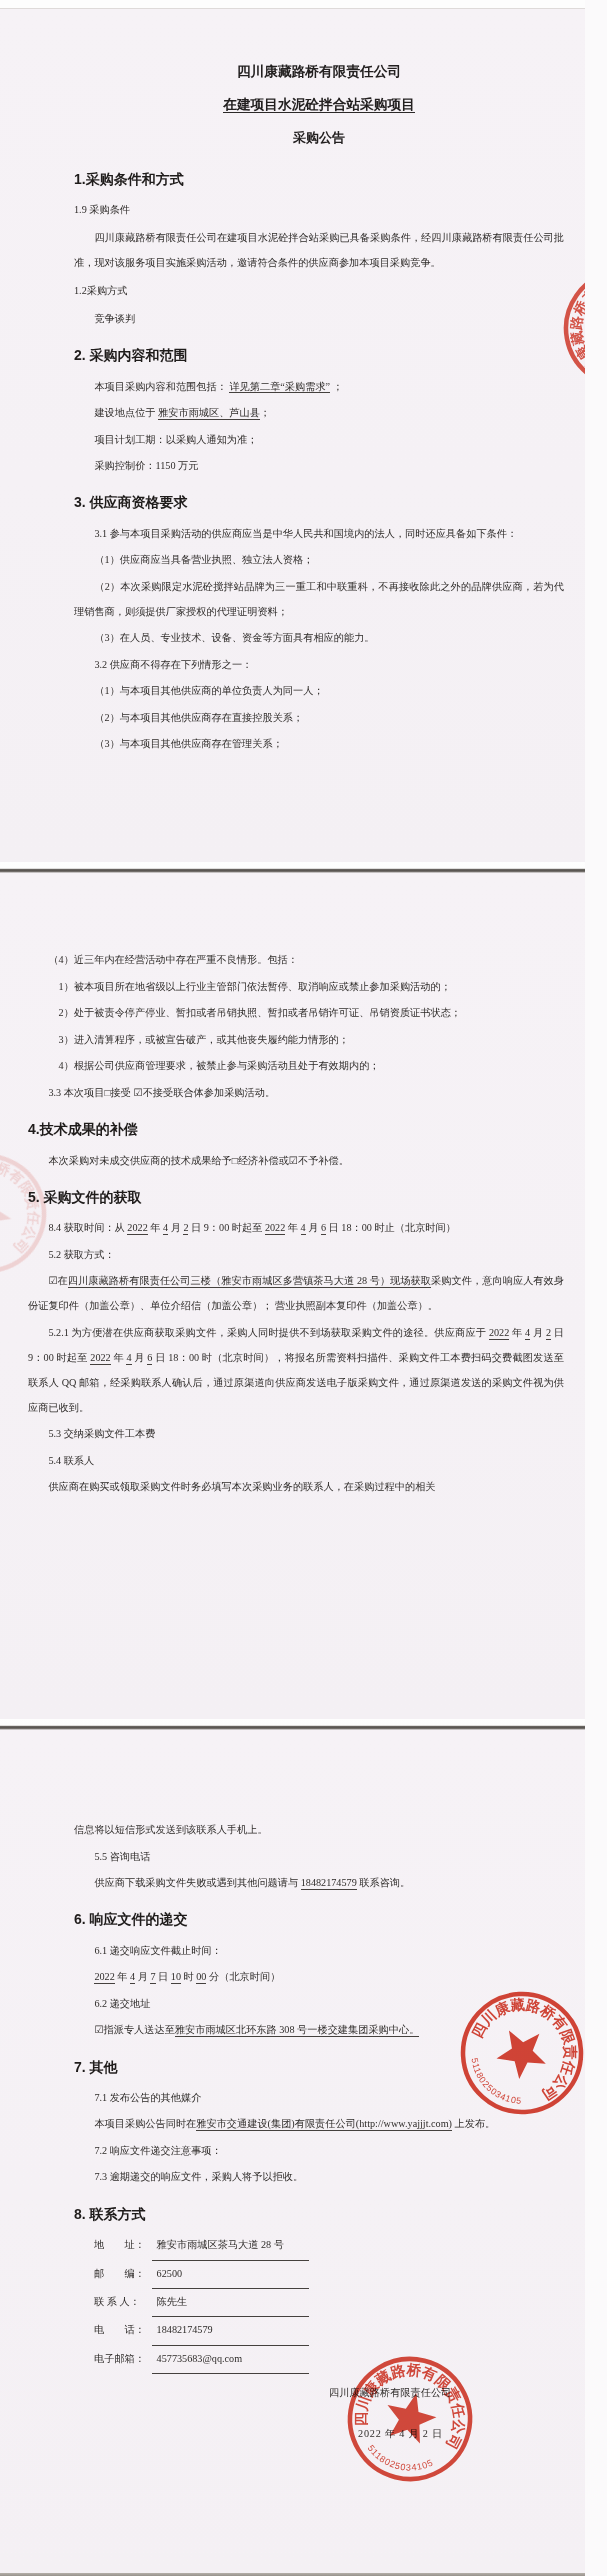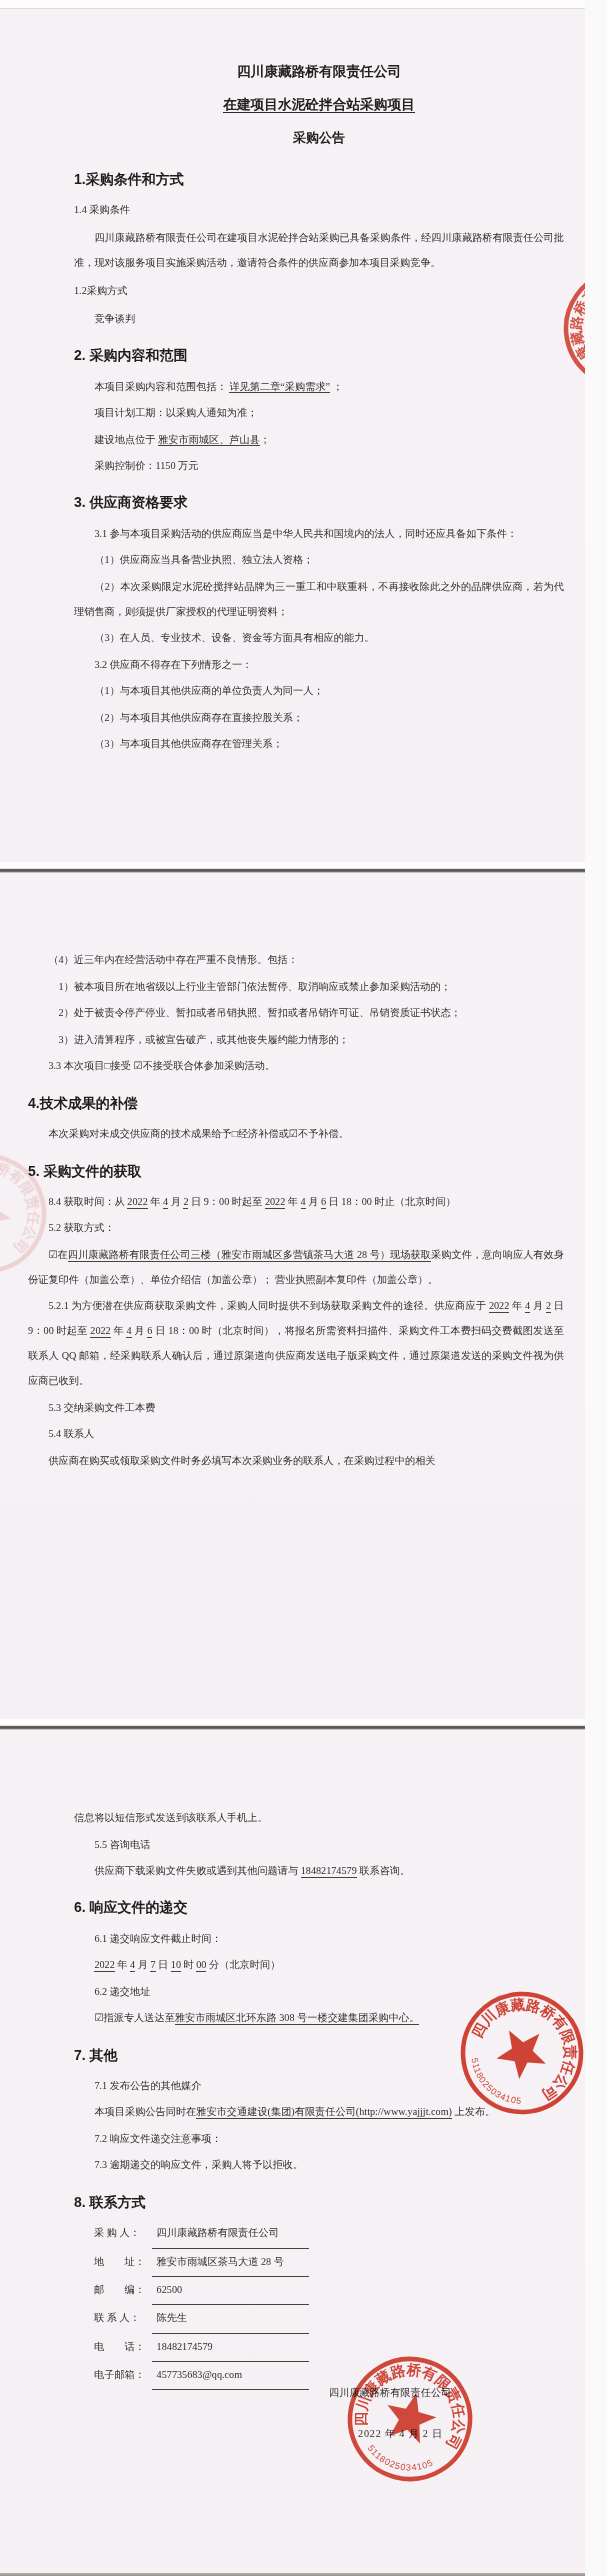--- a/index.html
+++ b/index.html
@@ -26,21 +26,21 @@
   .page-edge{
     height:11.4px;
     background:linear-gradient(180deg,#fefefe 0%,#fdfdfd 58%,#8f8a85 62%,#4e4a47 72%,#6e6a66 86%,#efebee 100%);
   }
   .page-edge--2{height:10.6px;}
   #bottom-band{height:4.6px;background:linear-gradient(180deg,#b4afa9,#8d8882);}
 
   .page-inner{padding:0 43px 0 74px;position:relative;}
   .sheet--1 .page-inner{padding-top:46px;}
   .sheet--2 .page-inner{padding-top:73px;padding-left:28px;}
-  .sheet--3 .page-inner{padding-top:74px;}
+  .sheet--3 .page-inner{padding-top:74px;margin-top:12px;}
 
   
   .doc-title{text-align:center;margin-bottom:12px;font-family:"Liberation Sans",sans-serif;font-weight:bold;color:#232020;}
   .doc-title .t1{font-size:13.7px;line-height:33px;}
   .doc-title .t2{font-size:13.7px;line-height:33px;}
   .doc-title .t2 span{border-bottom:1.1px solid #2c2928;padding-bottom:0.8px;}
   .doc-title .t3{font-size:13px;line-height:33px;}
 
   
   .h1{
@@ -81,28 +81,28 @@
 
   <section class="sheet sheet--1">
     <div class="page-inner">
       <div class="doc-title">
         <div class="t1">四川康藏路桥有限责任公司</div>
         <div class="t2"><span>在建项目水泥砼拌合站采购项目</span></div>
         <div class="t3">采购公告</div>
       </div>
       <div class="blocks">
           <h2 class="h1">1.采购条件和方式</h2>
-          <p class="body sub">1.4 采购条件</p>
+          <p class="body sub">1.9 采购条件</p>
           <p class="body ind1">四川康藏路桥有限责任公司在建项目水泥砼拌合站采购已具备采购条件，经四川康藏路桥有限责任公司批准，现对该服务项目实施采购活动，邀请符合条件的供应商参加本项目采购竞争。</p>
           <p class="body sub">1.2采购方式</p>
           <p class="body ind1">竞争谈判</p>
           <h2 class="h1">2. 采购内容和范围</h2>
           <p class="body ind1"><span>本项目采购内容和范围包括： </span><span class="useg">详见第二章“采购需求”</span><span> ；</span></p>
+          <p class="body ind1"><span>建设地点位于 </span><span class="useg">雅安市雨城区、芦山县</span><span>；</span></p>
           <p class="body ind1">项目计划工期：以采购人通知为准；</p>
-          <p class="body ind1"><span>建设地点位于 </span><span class="useg">雅安市雨城区、芦山县</span><span>；</span></p>
           <p class="body ind1">采购控制价：1150 万元</p>
           <h2 class="h1">3.  供应商资格要求</h2>
           <p class="body ind1">3.1 参与本项目采购活动的供应商应当是中华人民共和国境内的法人，同时还应具备如下条件：</p>
           <p class="body ind1">（1）供应商应当具备营业执照、独立法人资格；</p>
           <p class="body ind1">（2）本次采购限定水泥砼搅拌站品牌为三一重工和中联重科，不再接收除此之外的品牌供应商，若为代理销售商，则须提供厂家授权的代理证明资料；</p>
           <p class="body ind1">（3）在人员、专业技术、设备、资金等方面具有相应的能力。</p>
           <p class="body ind1">3.2 供应商不得存在下列情形之一：</p>
           <p class="body ind1">（1）与本项目其他供应商的单位负责人为同一人；</p>
           <p class="body ind1">（2）与本项目其他供应商存在直接控股关系；</p>
           <p class="body ind1">（3）与本项目其他供应商存在管理关系；</p>
@@ -124,20 +124,21 @@
 
   <div class="page-edge"></div>
 
   <section class="sheet sheet--2">
     <div class="page-inner">
       <div class="blocks">
           <p class="body ind1">（4）近三年内在经营活动中存在严重不良情形。包括：</p>
           <p class="body ind2">1）被本项目所在地省级以上行业主管部门依法暂停、取消响应或禁止参加采购活动的；</p>
           <p class="body ind2">2）处于被责令停产停业、暂扣或者吊销执照、暂扣或者吊销许可证、吊销资质证书状态；</p>
           <p class="body ind2">3）进入清算程序，或被宣告破产，或其他丧失履约能力情形的；</p>
+          <p class="body ind2">4）根据公司供应商管理要求，被禁止参与采购活动且处于有效期内的；</p>
           <p class="body ind1">3.3 本次项目□接受 ☑不接受联合体参加采购活动。</p>
           <h2 class="h1">4.技术成果的补偿</h2>
           <p class="body ind1">本次采购对未成交供应商的技术成果给予□经济补偿或☑不予补偿。</p>
           <h2 class="h1">5. 采购文件的获取</h2>
           <p class="body ind1"><span>8.4 获取时间：从 </span><span class="useg">2022</span><span> 年 </span><span class="useg">4</span><span> 月 </span><span class="useg">2</span><span> 日 9：00 时起至 </span><span class="useg">2022</span><span> 年 </span><span class="useg">4</span><span> 月 </span><span class="useg">6</span><span> 日 18：00 时止（北京时间）</span></p>
           <p class="body ind1">5.2  获取方式：</p>
           <p class="body ind1"><span>☑在</span><span class="useg">四川康藏路桥有限责任公司三楼（雅安市雨城区多营镇茶马大道 28 号）现场获取</span><span>采购文件，意向响应人有效身份证复印件（加盖公章）、单位介绍信（加盖公章）； 营业执照副本复印件（加盖公章）。</span></p>
           <p class="body ind1"><span>5.2.1 为方便潜在供应商获取采购文件，采购人同时提供不到场获取采购文件的途径。供应商应于 </span><span class="useg">2022</span><span> 年 </span><span class="useg">4</span><span> 月 </span><span class="useg">2</span><span> 日 9：00 时起至 </span><span class="useg">2022</span><span> 年 </span><span class="useg">4</span><span> 月 </span><span class="useg">6</span><span> 日 18：00 时（北京时间），将报名所需资料扫描件、采购文件工本费扫码交费截图发送至联系人 QQ 邮箱，经采购联系人确认后，通过原渠道向供应商发送电子版采购文件，通过原渠道发送的采购文件视为供应商已收到。</span></p>
           <p class="body ind1">5.3 交纳采购文件工本费</p>
           <p class="body ind1">5.4 联系人</p>
@@ -170,21 +171,20 @@
           <p class="body ind1">6.1 递交响应文件截止时间：</p>
           <p class="body ind1"><span class="useg">2022</span><span> 年 </span><span class="useg">4</span><span> 月 </span><span class="useg">7</span><span> 日 </span><span class="useg">10</span><span> 时 </span><span class="useg">00</span><span> 分（北京时间）</span></p>
           <p class="body ind1">6.2 递交地址</p>
           <p class="body ind1"><span>☑指派专人送达至</span><span class="useg">雅安市雨城区北环东路 308 号一楼交建集团采购中心。</span></p>
           <h2 class="h1">7. 其他</h2>
           <p class="body ind1">7.1 发布公告的其他媒介</p>
           <p class="body ind1"><span>本项目采购公告同时在</span><span class="useg">雅安市交通建设(集团)有限责任公司(http://www.yajjjt.com)</span><span> 上发布。</span></p>
           <p class="body ind1">7.2 响应文件递交注意事项：</p>
           <p class="body ind1">7.3 逾期递交的响应文件，采购人将予以拒收。</p>
           <h2 class="h1">8. 联系方式</h2>
-          <div class="contact-row"><span class="contact-label">采 购 人：</span><span class="contact-value">四川康藏路桥有限责任公司</span></div>
           <div class="contact-row"><span class="contact-label">地　　址：</span><span class="contact-value">雅安市雨城区茶马大道 28 号</span></div>
           <div class="contact-row"><span class="contact-label">邮　　编：</span><span class="contact-value">62500</span></div>
           <div class="contact-row"><span class="contact-label">联 系 人：</span><span class="contact-value">陈先生</span></div>
           <div class="contact-row"><span class="contact-label">电　　话：</span><span class="contact-value">18482174579</span></div>
           <div class="contact-row"><span class="contact-label">电子邮箱：</span><span class="contact-value">457735683@qq.com</span></div>
         </div>
     </div>
     <div class="sig-line sig-company">四川康藏路桥有限责任公司</div>
     <div class="sig-line sig-date">2022 年 4 月 2 日</div>
     <div class="seal seal-p3">

